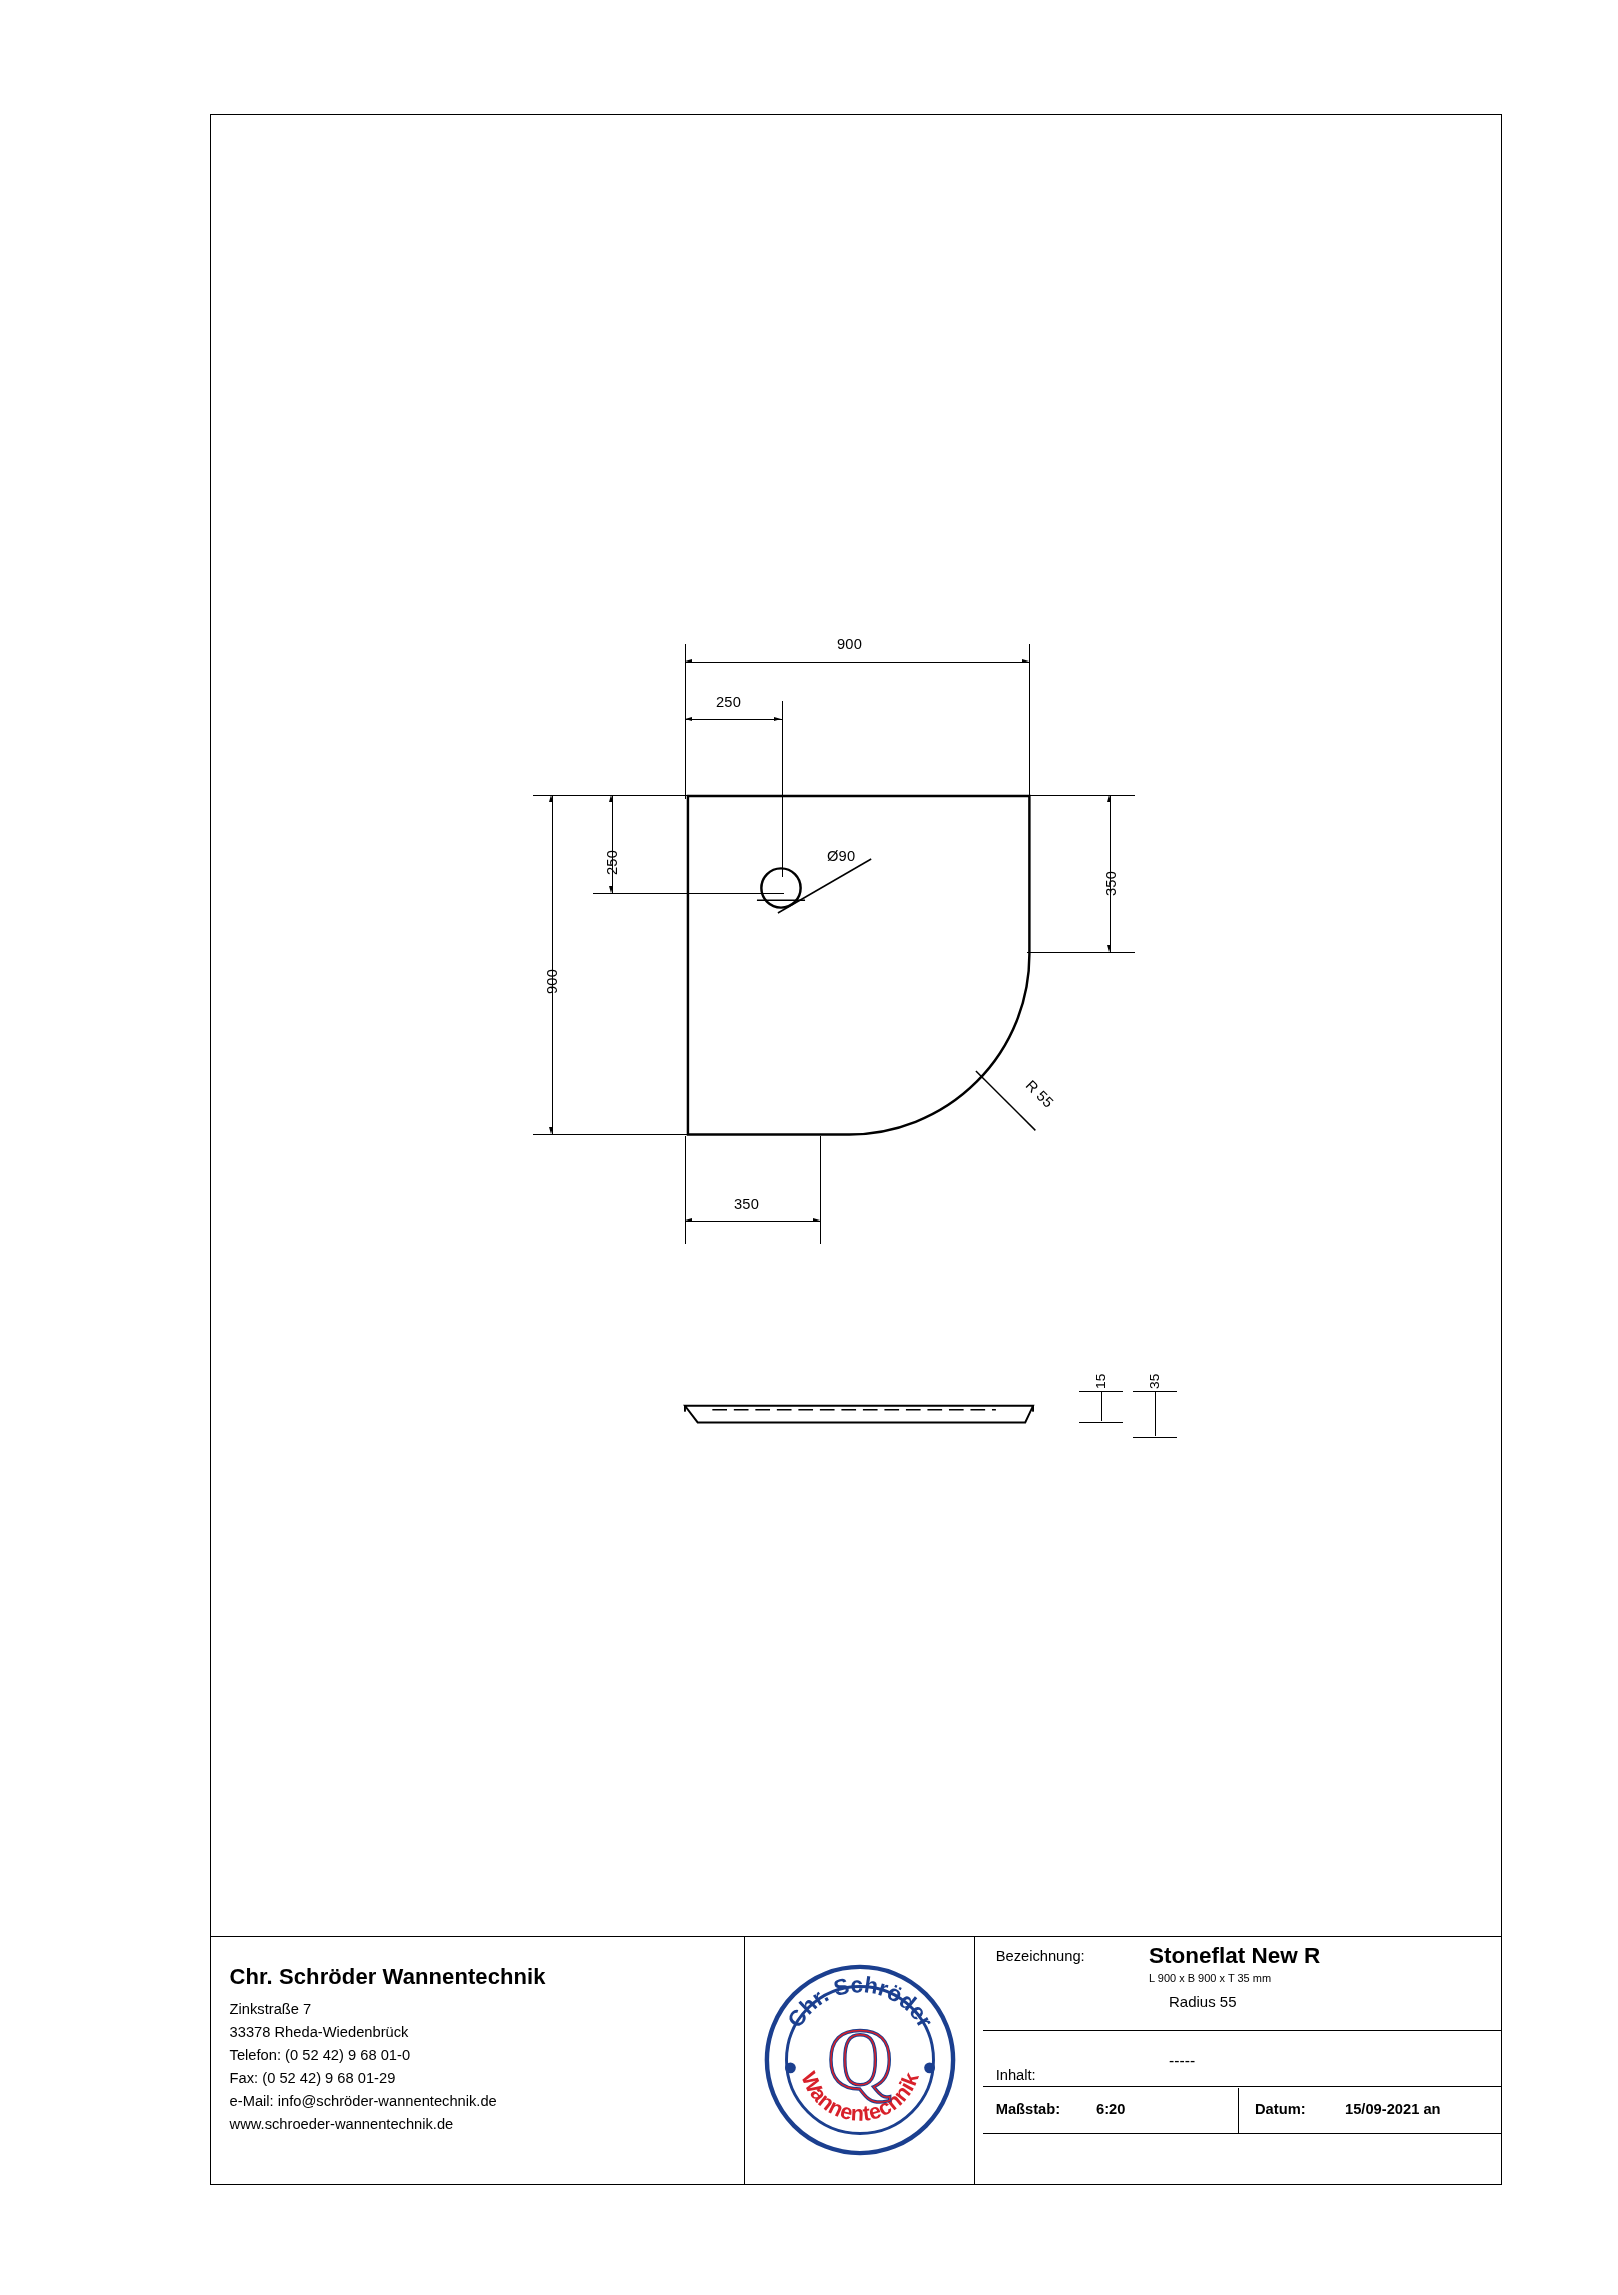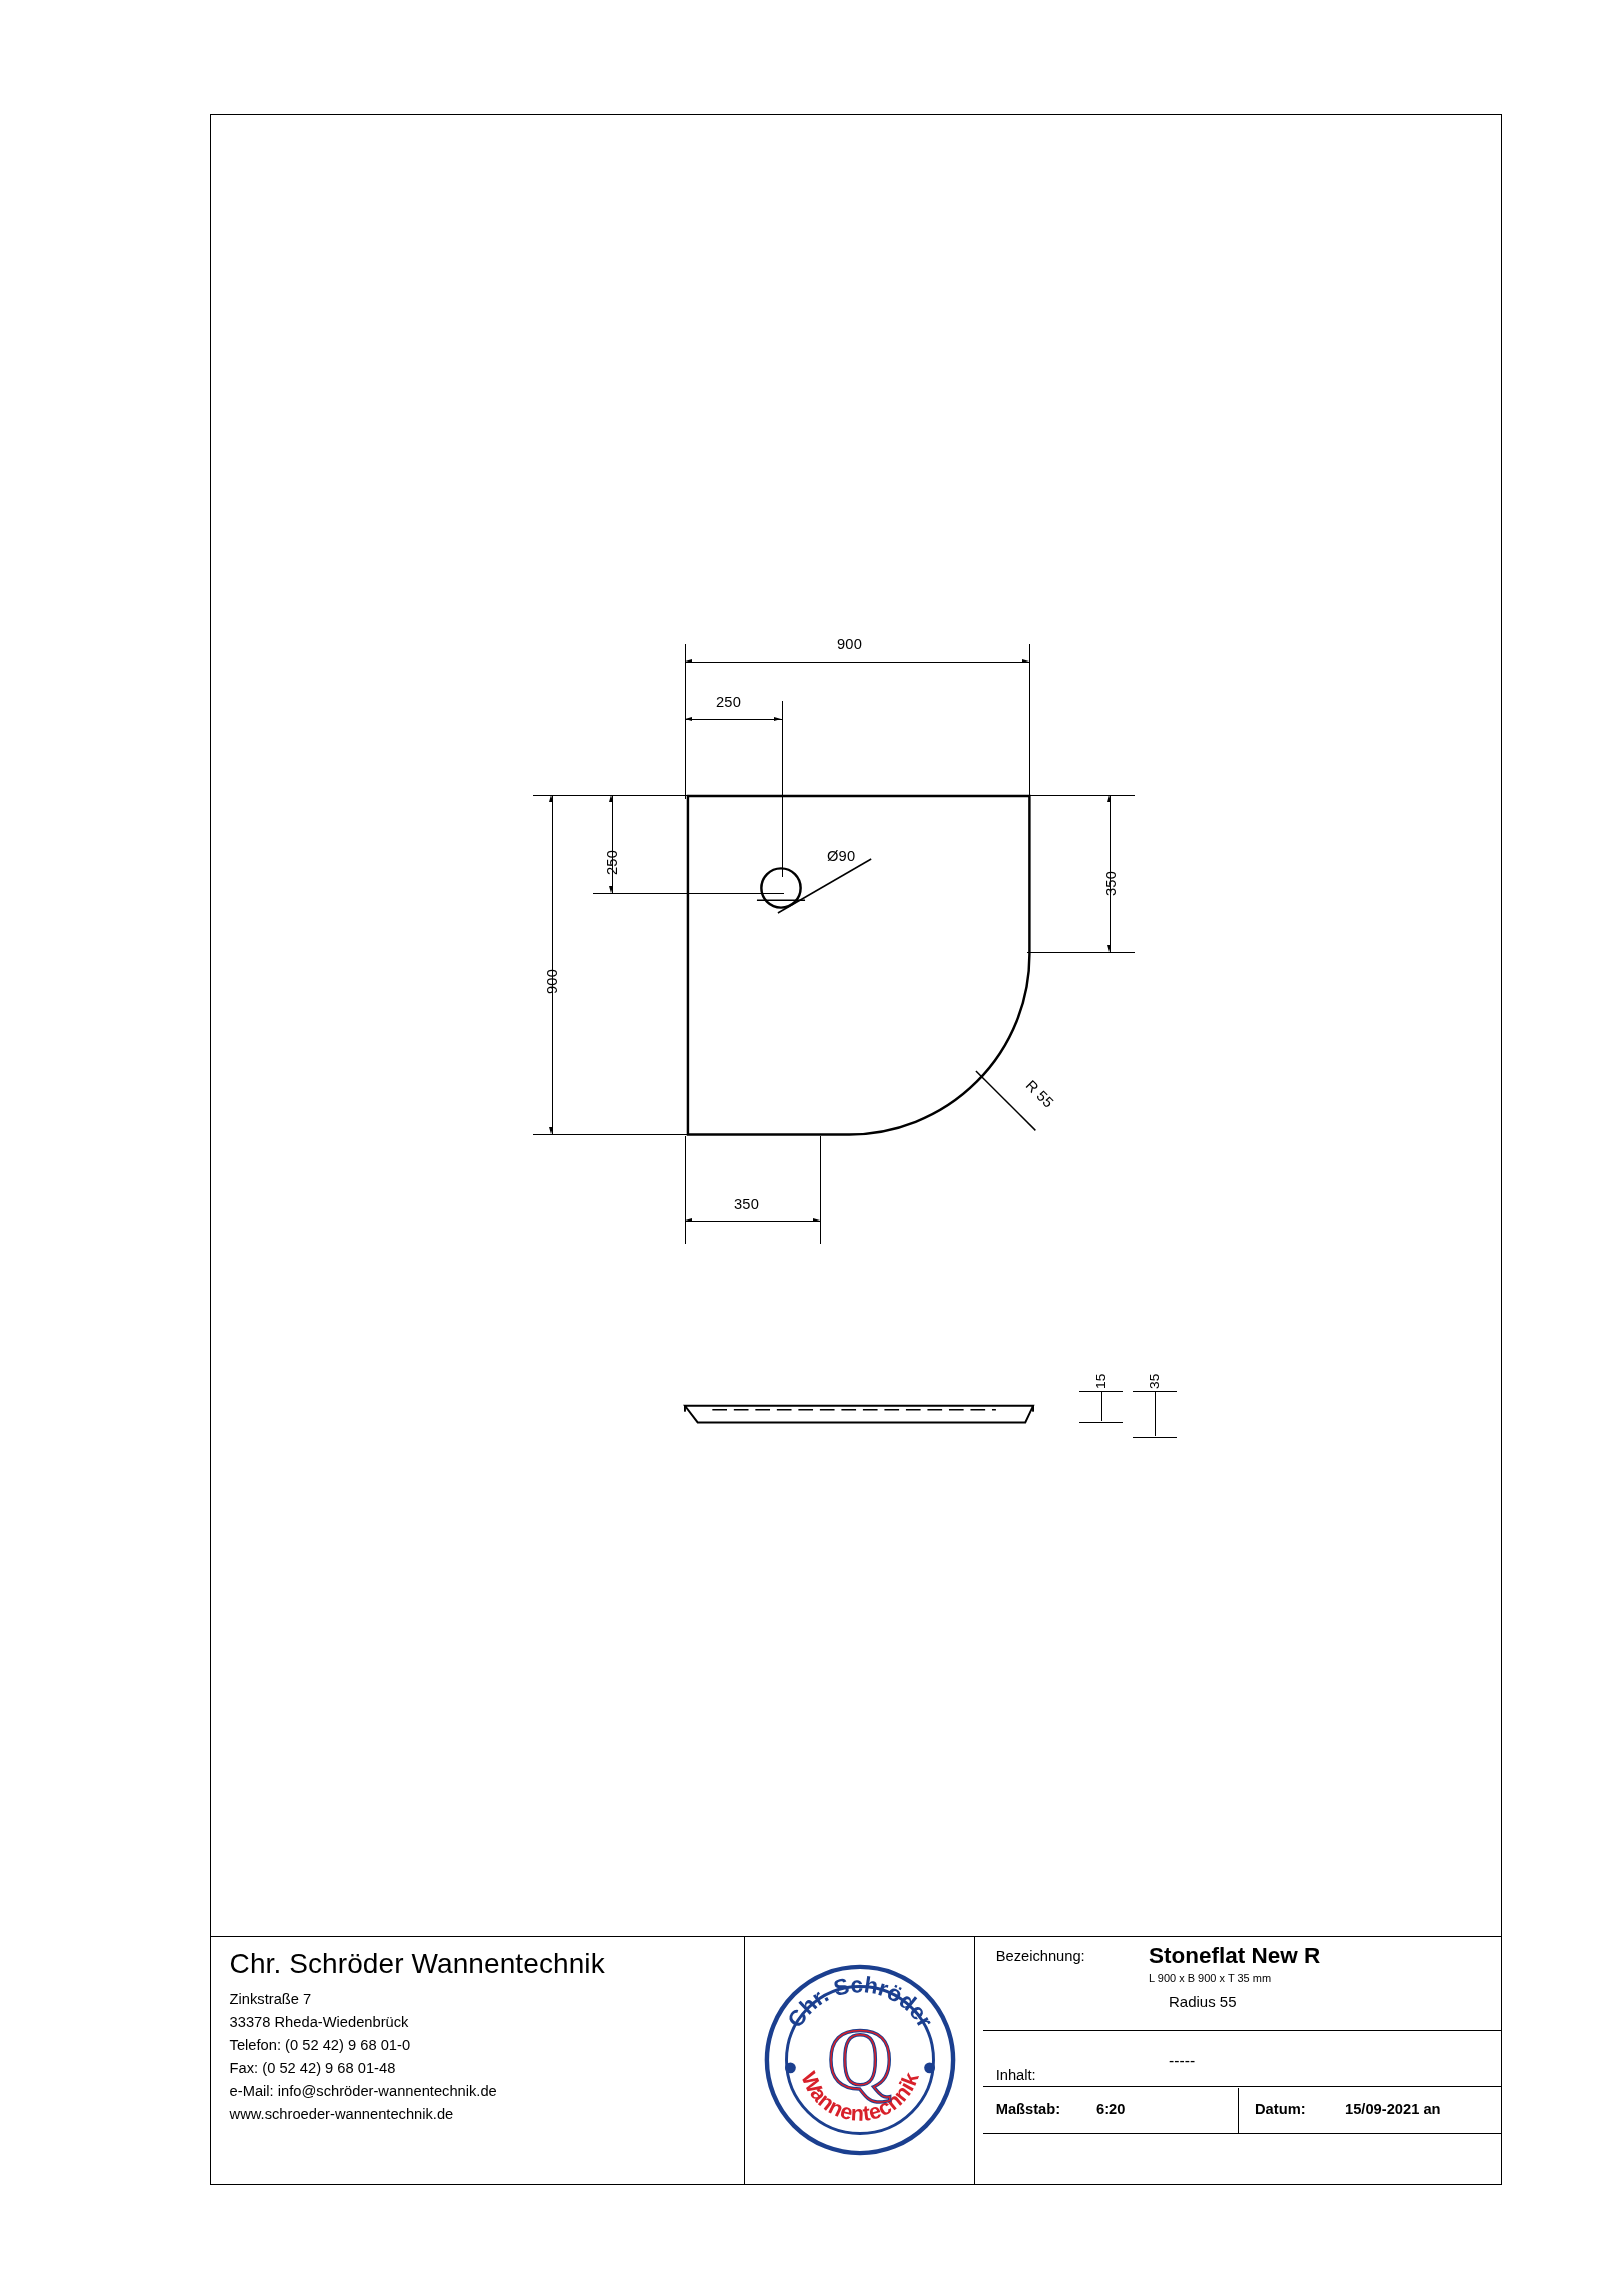--- a/index.html
+++ b/index.html
@@ -69,24 +69,25 @@
   }
   #tb-left {
     position: absolute;
     left: 0; top: 0;
     width: 535px; height: 100%;
     box-sizing: border-box;
     border-right: 1.5px solid #000;
     padding: 10.8px 0 0 19.6px;
   }
   #tb-company {
-    font-size: 28px;
-    font-weight: normal;
+    font-size: 22px;
+    font-weight: bold;
     letter-spacing: 0.1px;
     margin-bottom: 7.8px;
+    margin-top: 16px;
   }
   .tb-addr {
     font-size: 14.7px;
     line-height: 23px;
     white-space: nowrap;
   }
   #tb-logo {
     position: absolute;
     left: 535px; top: 0;
     width: 230px; height: 100%;
@@ -205,21 +206,21 @@
   <div class="dimtext rot90" style="left:1147px; top:1389px; font-size:13.7px;">35</div>
 </div>
 
 <div id="titleblock">
 
   <div id="tb-left">
     <div id="tb-company">Chr. Schröder Wannentechnik</div>
     <div class="tb-addr">Zinkstraße 7</div>
     <div class="tb-addr">33378 Rheda-Wiedenbrück</div>
     <div class="tb-addr">Telefon: (0 52 42) 9 68 01-0</div>
-    <div class="tb-addr">Fax: (0 52 42) 9 68 01-48</div>
+    <div class="tb-addr">Fax: (0 52 42) 9 68 01-29</div>
     <div class="tb-addr">e-Mail: info@schröder-wannentechnik.de</div>
     <div class="tb-addr">www.schroeder-wannentechnik.de</div>
   </div>
 
   <div id="tb-logo">
     <div class="logo-wrap">
       <svg width="196" height="196" viewBox="0 0 400 400">
         <circle cx="200" cy="200" r="190" fill="#ffffff" stroke="#1b3f8f" stroke-width="9"></circle>
         <circle cx="200" cy="200" r="150" fill="#ffffff" stroke="#1b3f8f" stroke-width="6"></circle>
         <path id="lg-top" d="M 62 200 A 138 138 0 0 1 338 200" fill="none"></path>

